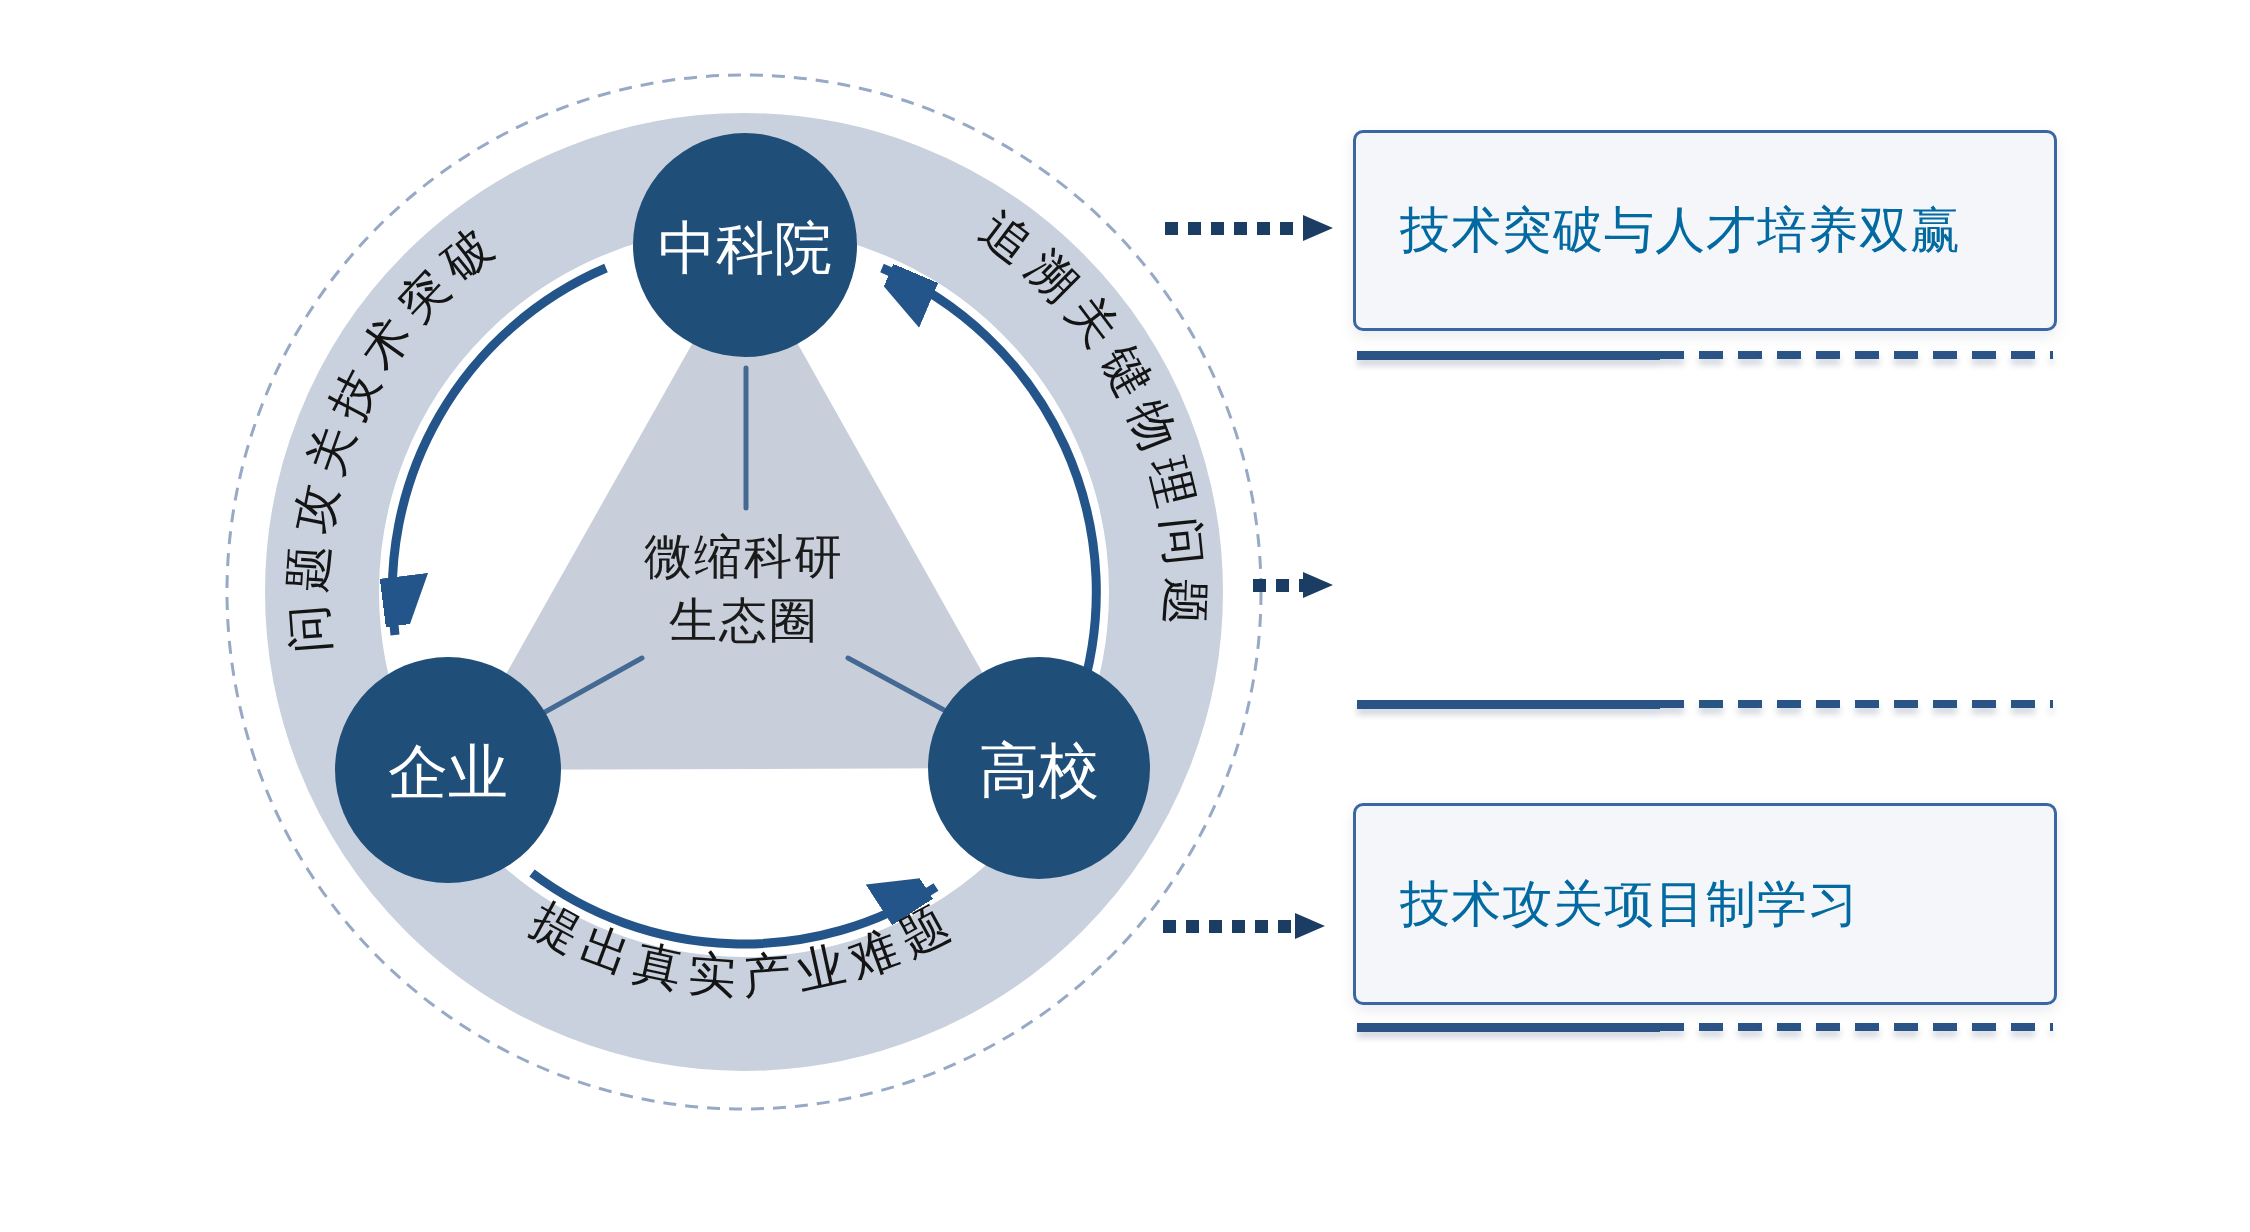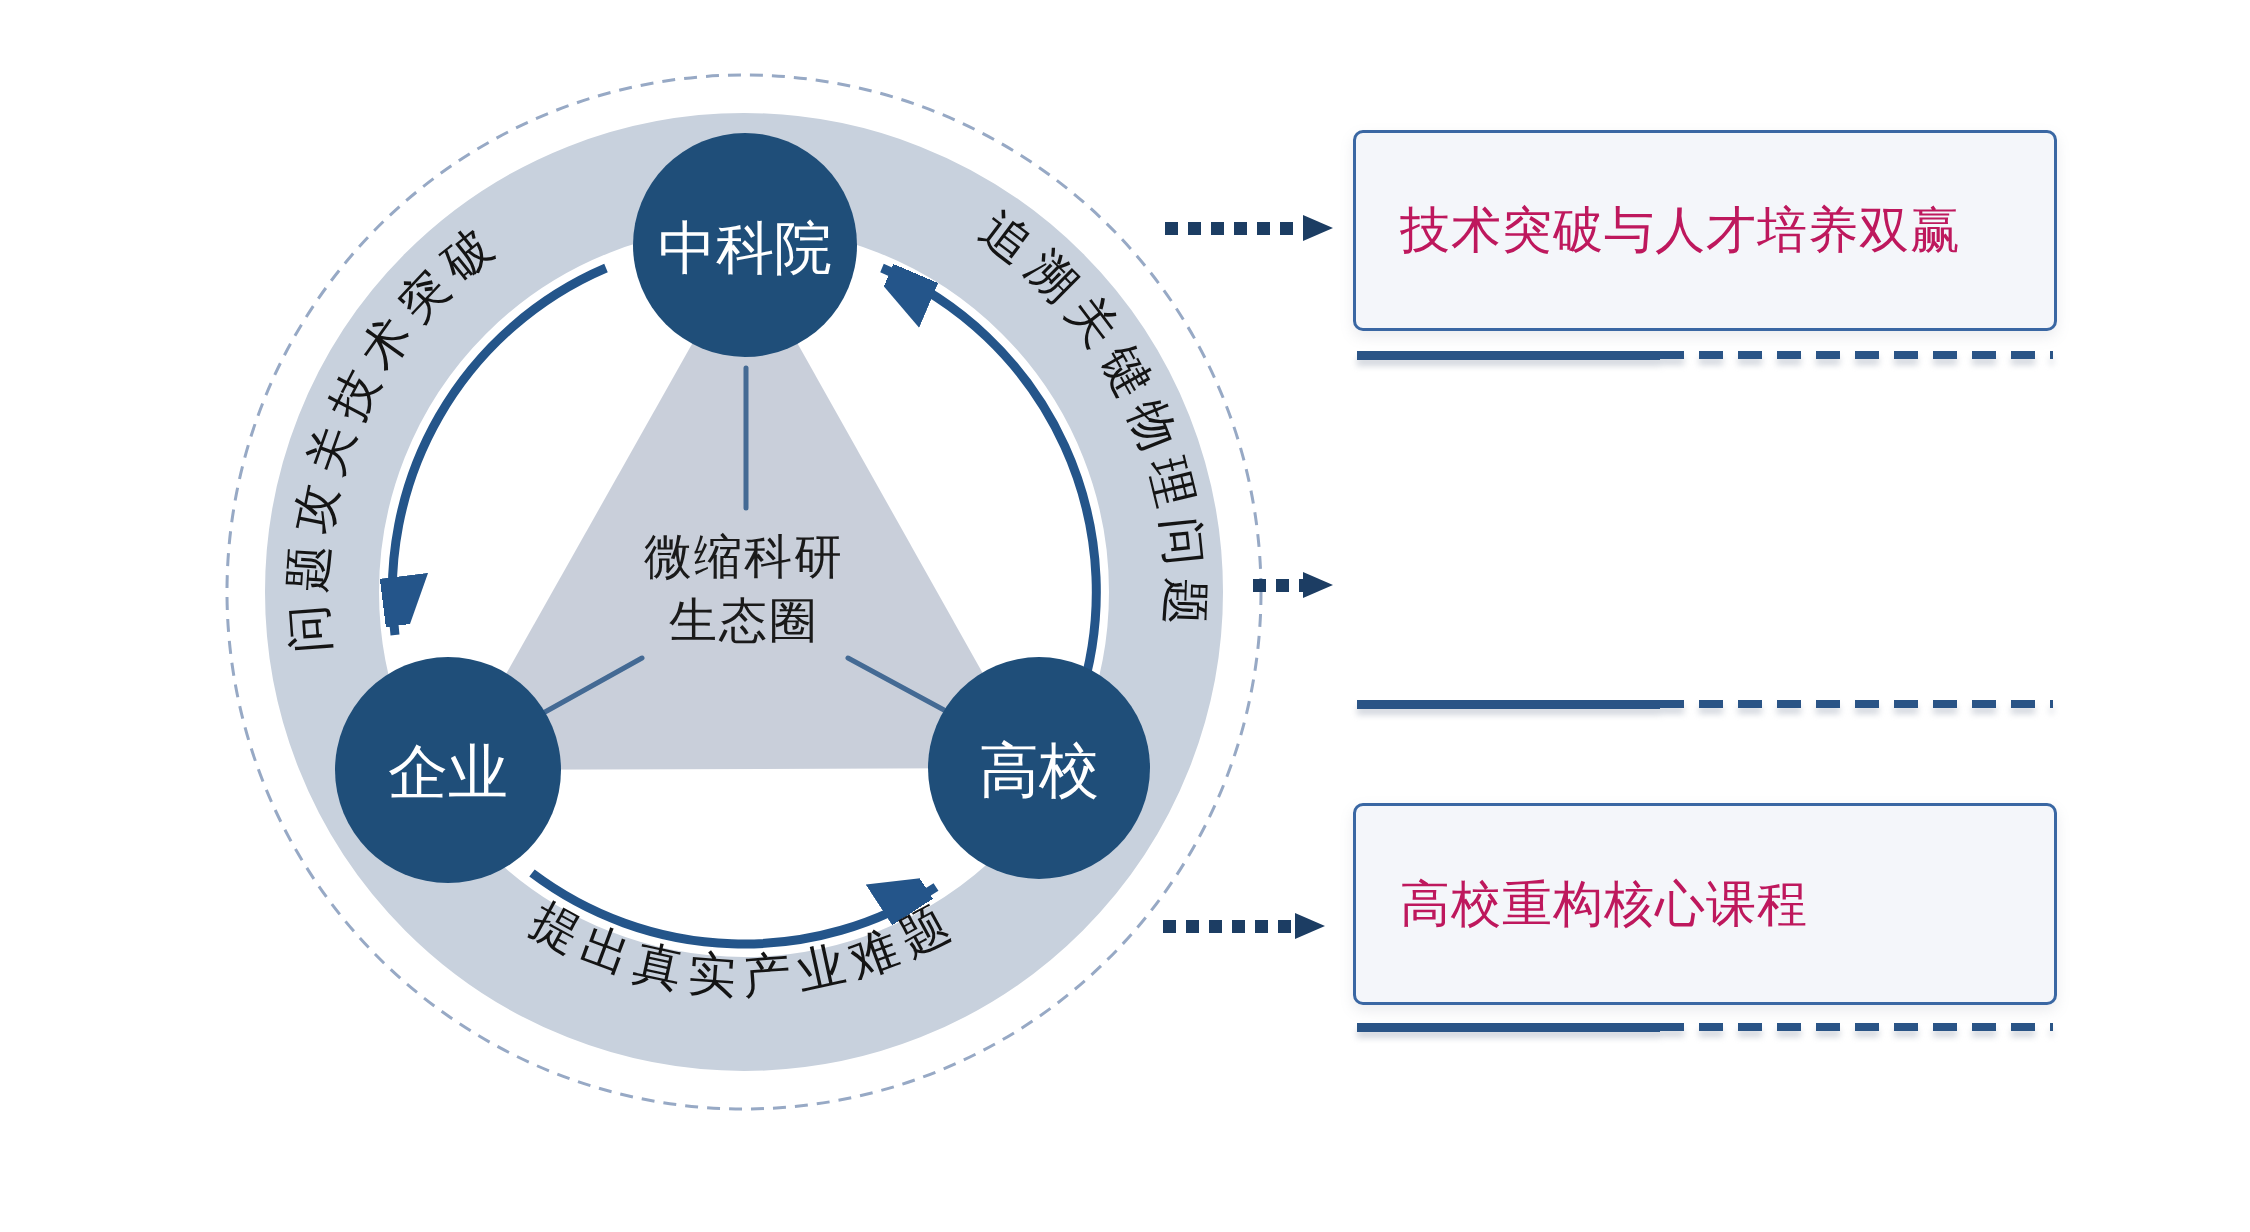--- a/index.html
+++ b/index.html
@@ -8,21 +8,21 @@
     font-family:"Liberation Sans","DejaVu Sans",sans-serif;
   }
   .stage{position:absolute;left:0;top:0;width:2250px;height:1232px;}
   svg text{font-family:"Liberation Sans","DejaVu Sans",sans-serif;}
 
   
   .outcome-box{
     position:absolute;left:1353px;width:704px;box-sizing:border-box;
     background:#f4f6fa;border:3px solid #3a67a3;border-radius:10px;
     display:flex;align-items:center;padding-left:44px;
-    font-size:50px;color:#be185d;letter-spacing:1px;
+    font-size:50px;color:#0369a1;letter-spacing:1px;
     box-shadow:0 6px 14px rgba(120,130,150,.15);
   }
   .box1{top:130px;height:201px;}
   .box2{top:477px;height:202px;}
   .box3{top:803px;height:202px;}
 
   .uline{
     position:absolute;left:1357px;width:696px;height:10px;
     display:flex;align-items:center;
     filter:drop-shadow(0 6px 3px rgba(130,140,160,.35));
@@ -120,20 +120,20 @@
     <div class="solid"></div>
     <div class="dash"></div>
   </div>
 
   <div class="uline u2">
     <div class="solid"></div>
     <div class="dash"></div>
   </div>
 
   <div class="outcome-box box3">
-    <span>高校重构核心课程</span>
+    <span>技术攻关项目制学习</span>
   </div>
   <div class="uline u3">
     <div class="solid"></div>
     <div class="dash"></div>
   </div>
 
 </div>
 
 </body></html>

